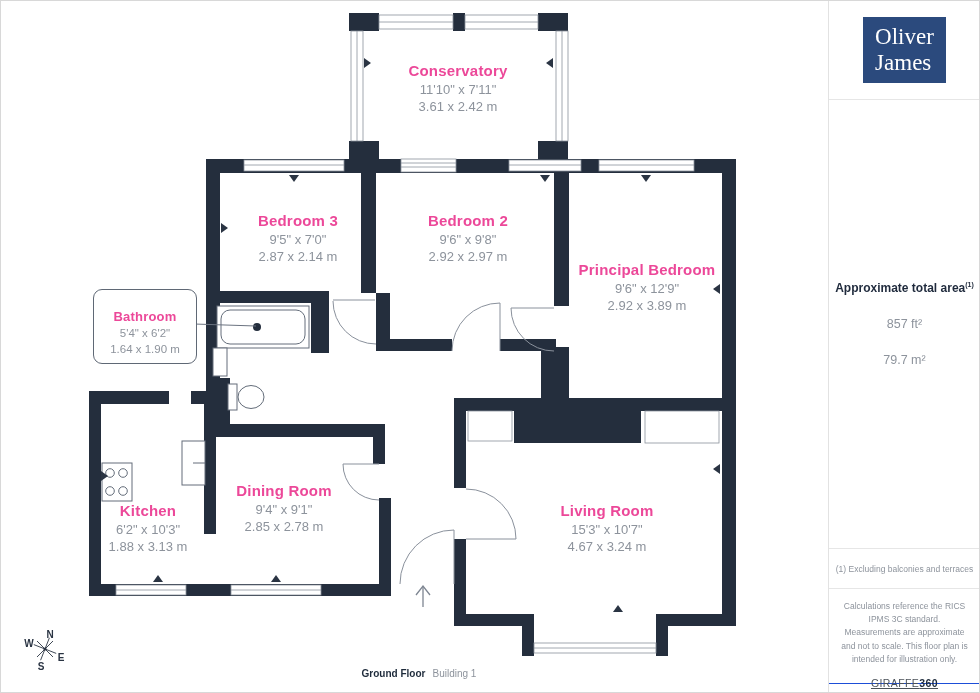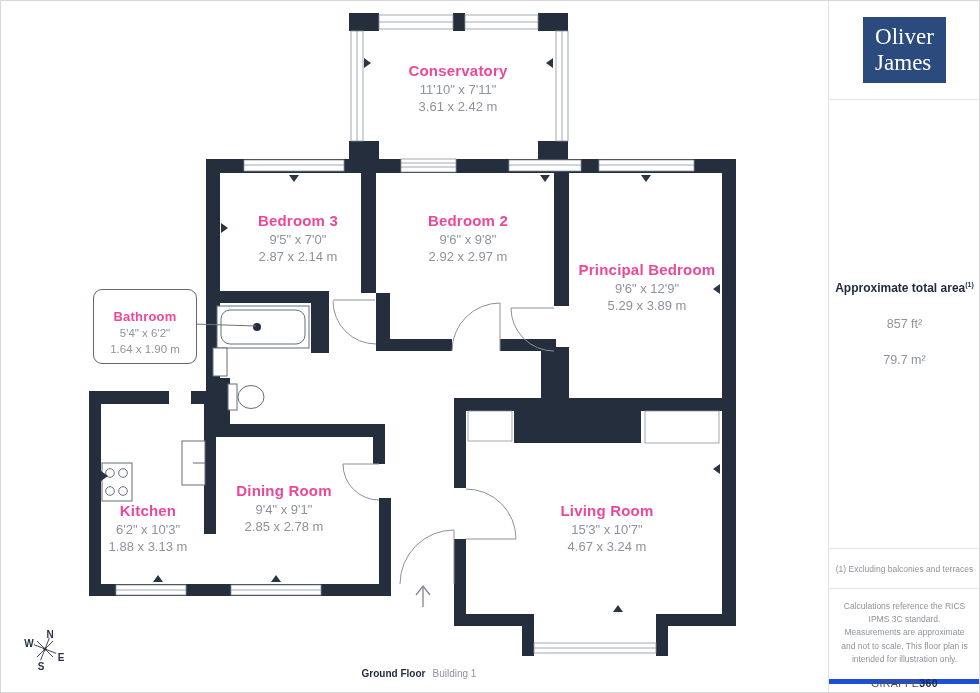--- a/index.html
+++ b/index.html
@@ -23,22 +23,22 @@
 
   
   .sidebar{position:absolute;left:827px;top:0;width:152px;height:693px;border-left:1px solid #e2e2e2;box-sizing:border-box;background:#fff;}
   .s-logo{height:99px;border-bottom:1px solid #e6e6e6;display:flex;align-items:center;justify-content:center;box-sizing:border-box;}
   .logo-box{background:#2b4a7d;color:#fff;font-family:"Liberation Serif","DejaVu Serif",serif;font-size:23px;line-height:1.12;padding:7px 12px 8px;}
   .s-area{height:449px;border-bottom:1px solid #e6e6e6;display:flex;flex-direction:column;align-items:center;justify-content:center;box-sizing:border-box;}
   .area-title{font-size:12px;font-weight:bold;color:#1f2a3c;}
   .area-title sup{font-size:7px;}
   .area-val{font-size:12.5px;color:#8d939c;margin-top:22px;}
   .s-note{height:40px;border-bottom:1px solid #e6e6e6;display:flex;align-items:center;justify-content:center;font-size:8.5px;color:#8d939c;box-sizing:border-box;}
-  .s-disclaimer{height:95px;border-bottom:5px solid #1d4ed8;padding:11px 11px 0;font-size:8.5px;color:#8d939c;text-align:center;line-height:1.55;box-sizing:border-box;}
-  .brand{margin-top:9px;font-size:10.5px;color:#4a5158;letter-spacing:.4px;}
+  .s-disclaimer{height:95px;border-bottom:1px solid #1d4ed8;padding:11px 11px 0;font-size:8.5px;color:#8d939c;text-align:center;line-height:1.55;box-sizing:border-box;}
+  .brand{margin-top:9px;font-size:10.5px;color:#4a5158;letter-spacing:.4px;text-decoration:underline;}
   .brand b{color:#1d2a3a;}
 </style>
 </head>
 <body>
 
 <div class="canvas">
 
   <svg width="980" height="693" viewBox="0 0 980 693">
 
     <g fill="#242e3d" stroke="none">
@@ -197,21 +197,21 @@
     <div class="room-dims">2.87 x 2.14 m</div>
   </div>
   <div class="room-label" style="left:467px;top:211px">
     <div class="room-name">Bedroom 2</div>
     <div class="room-dims">9'6" x 9'8"</div>
     <div class="room-dims">2.92 x 2.97 m</div>
   </div>
   <div class="room-label" style="left:646px;top:260px">
     <div class="room-name">Principal Bedroom</div>
     <div class="room-dims">9'6" x 12'9"</div>
-    <div class="room-dims">5.29 x 3.89 m</div>
+    <div class="room-dims">2.92 x 3.89 m</div>
   </div>
   <div class="callout">
     <div class="room-name">Bathroom</div>
     <div class="room-dims">5'4" x 6'2"</div>
     <div class="room-dims">1.64 x 1.90 m</div>
   </div>
   <div class="room-label" style="left:147px;top:501px">
     <div class="room-name">Kitchen</div>
     <div class="room-dims">6'2" x 10'3"</div>
     <div class="room-dims">1.88 x 3.13 m</div>

